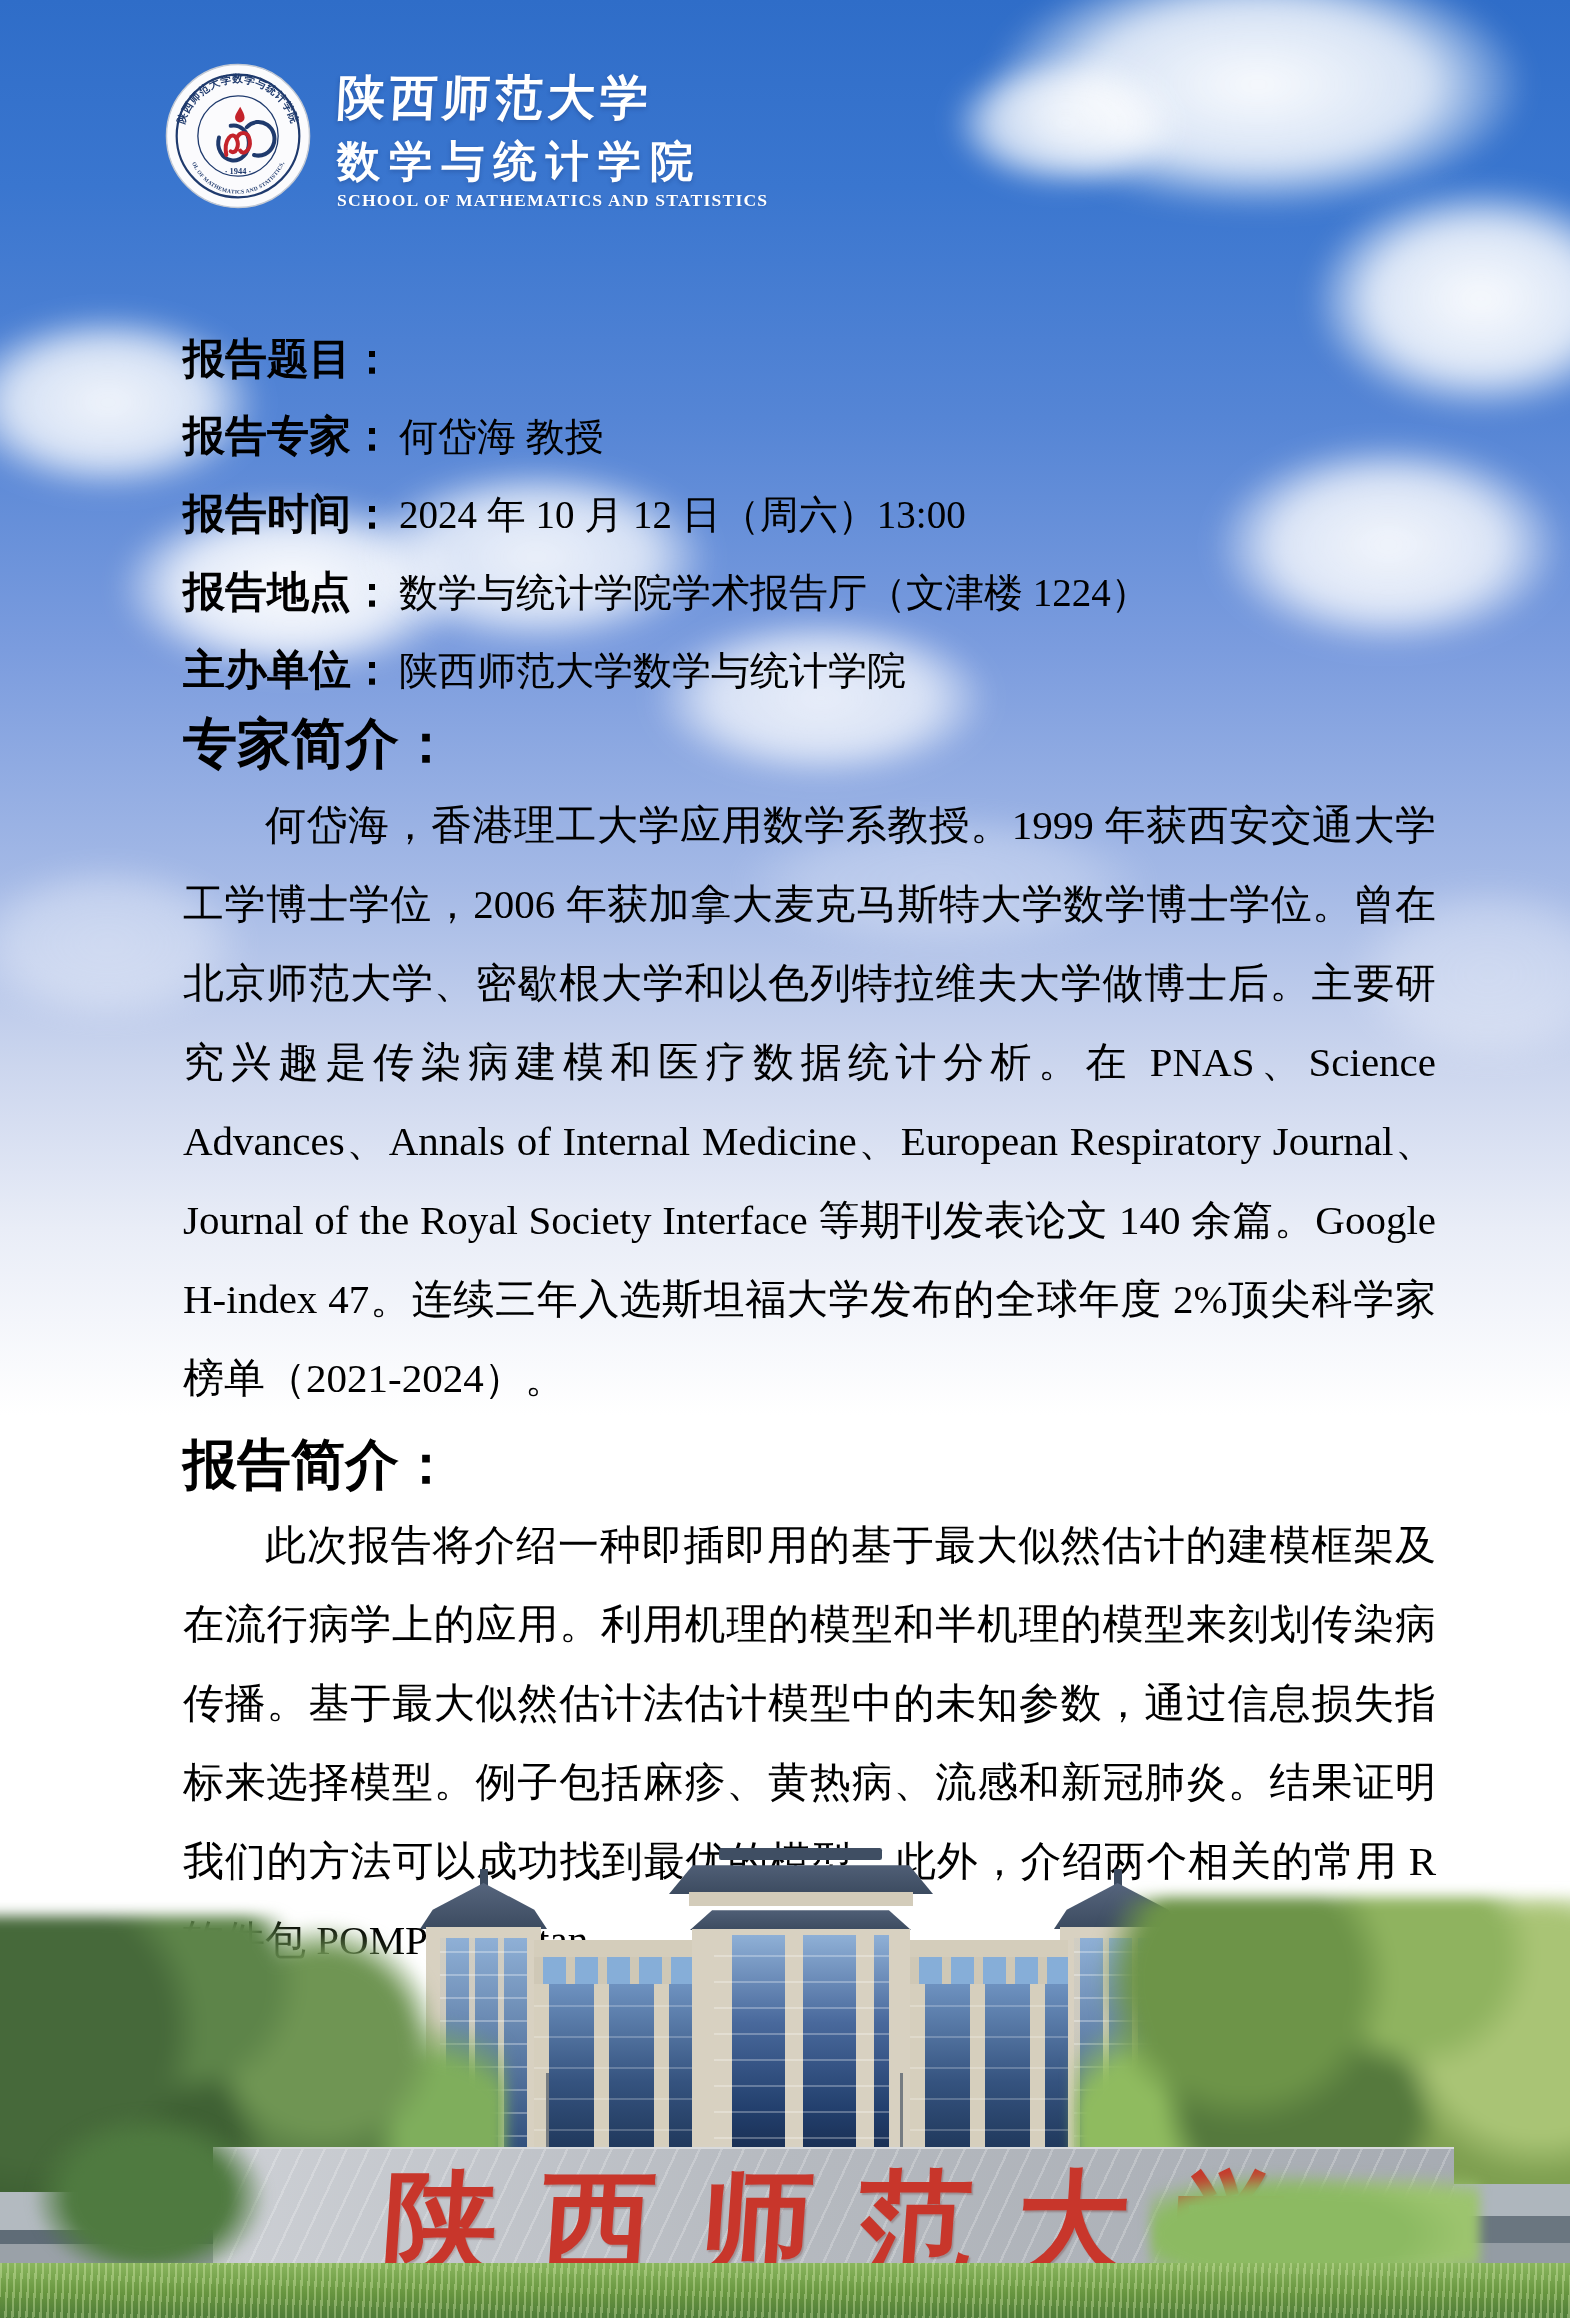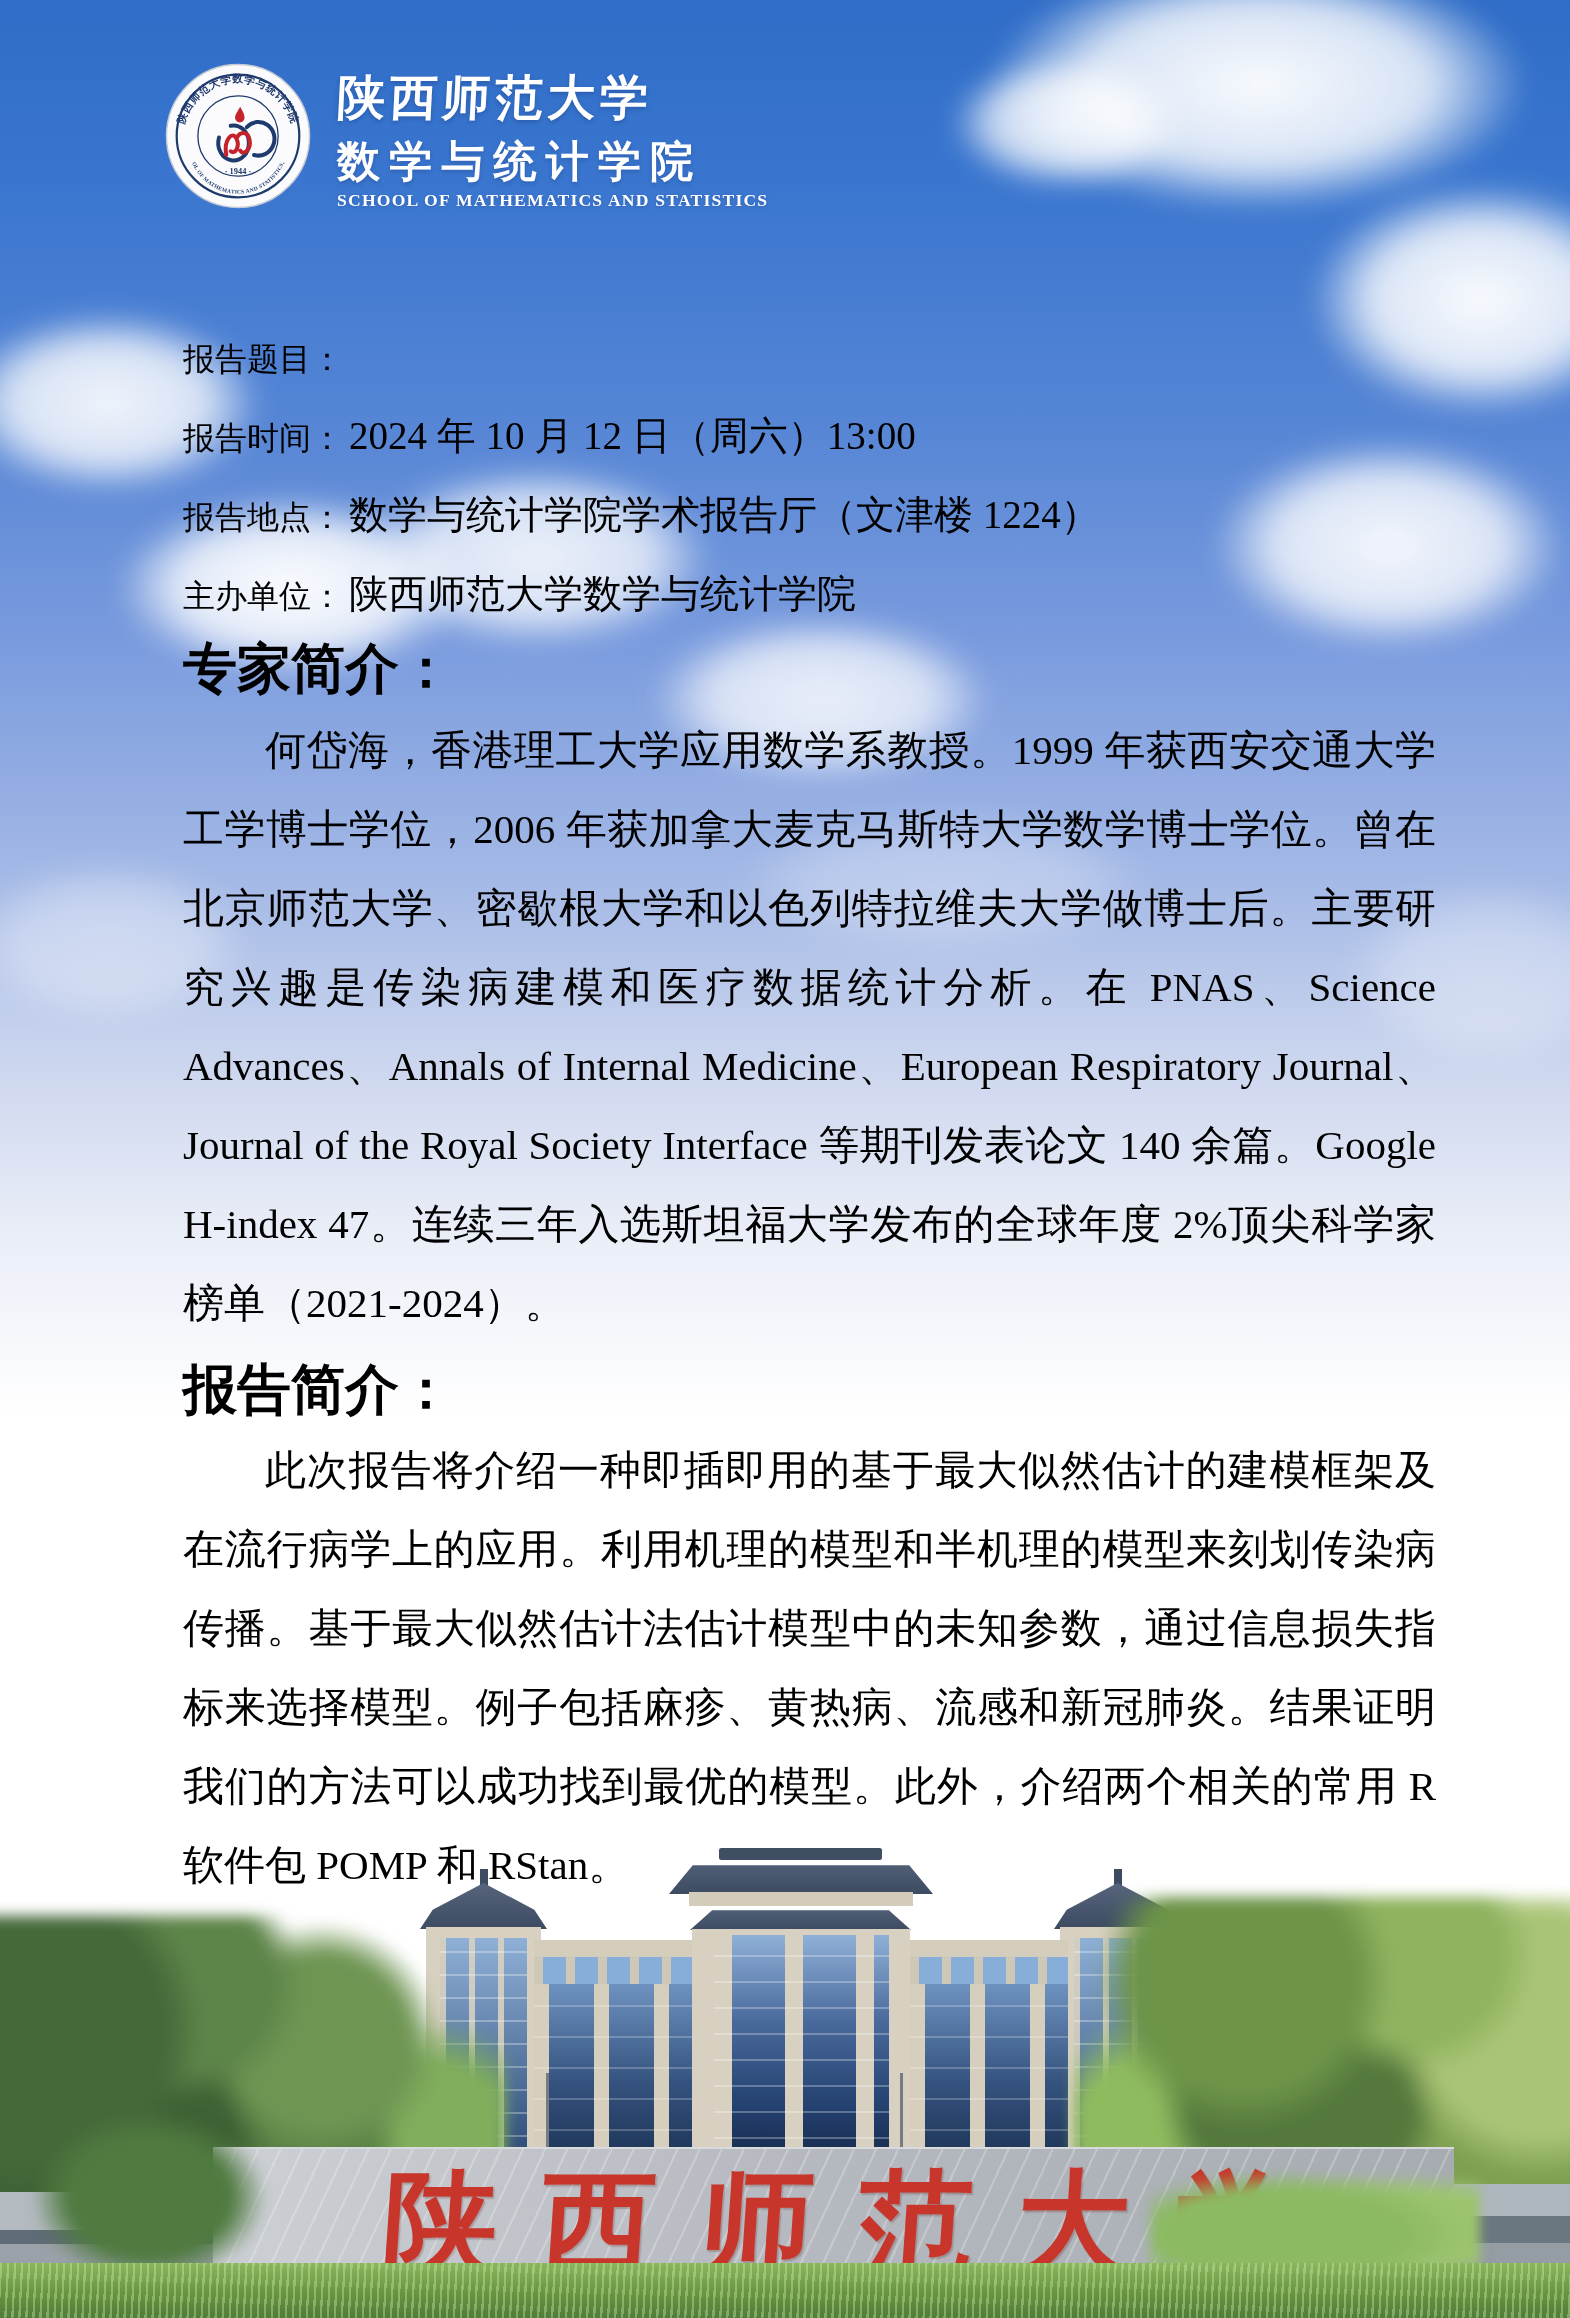--- a/index.html
+++ b/index.html
@@ -33,21 +33,21 @@
     text-shadow:0 1.5px 4.6px rgba(20,50,110,.35);}
   .school-name{font-size:43px;line-height:49px;color:#fff;font-weight:700;letter-spacing:9.2px;
     font-family:"Liberation Sans","DejaVu Sans",sans-serif;margin-top:10.7px;
     text-shadow:0 1.5px 4.6px rgba(20,50,110,.3);}
   .school-en{font-size:17.6px;line-height:20px;color:#fff;font-weight:700;letter-spacing:1.2px;
     font-family:"Liberation Serif","DejaVu Serif",serif;margin-top:4.6px;
     text-shadow:0 0.8px 3.1px rgba(20,50,110,.3);text-align:center;}
   
   .content{position:absolute;left:183px;top:336px;width:1253px;}
   .info-item{display:flex;align-items:baseline;white-space:nowrap;line-height:46px;margin-bottom:31px;}
-  .info-label{font-family:"Liberation Sans","DejaVu Sans",sans-serif;font-weight:400;font-size:32px;flex:0 0 auto;}
+  .info-label{font-family:"Liberation Sans","DejaVu Sans",sans-serif;font-weight:700;font-size:42px;flex:0 0 auto;}
   .info-value{font-size:39px;margin-left:6.1px;}
   .sec-heading{font-family:Liberation Mono, monospace;font-weight:700;font-size:54px;
     line-height:46px;margin-top:17px;}
   .para{font-size:41px;line-height:79px;text-align:justify;text-indent:2em;margin-top:15.3px;}
   .para.second{margin-top:14px;}
   .sec2{margin-top:28px;}
   
   .photo{position:absolute;left:0;top:1843px;width:1571px;height:476px;}
   .photo *{position:absolute;}
   .distant{left:15.3px;top:123px;width:276px;height:100px;filter:blur(4.6px);
@@ -183,20 +183,24 @@
       <div class="school-en">SCHOOL OF MATHEMATICS AND STATISTICS</div>
     </div>
   </div>
 
   <div class="content">
 
     <div class="info-item">
       <span class="info-label">报告题目：</span>
     </div>
     <div class="info-item">
+      <span class="info-label">报告专家：</span>
+      <span class="info-value">何岱海 教授</span>
+    </div>
+    <div class="info-item">
       <span class="info-label">报告时间：</span>
       <span class="info-value">2024 年 10 月 12 日（周六）13:00</span>
     </div>
     <div class="info-item">
       <span class="info-label">报告地点：</span>
       <span class="info-value">数学与统计学院学术报告厅（文津楼 1224）</span>
     </div>
     <div class="info-item">
       <span class="info-label">主办单位：</span>
       <span class="info-value">陕西师范大学数学与统计学院</span>

